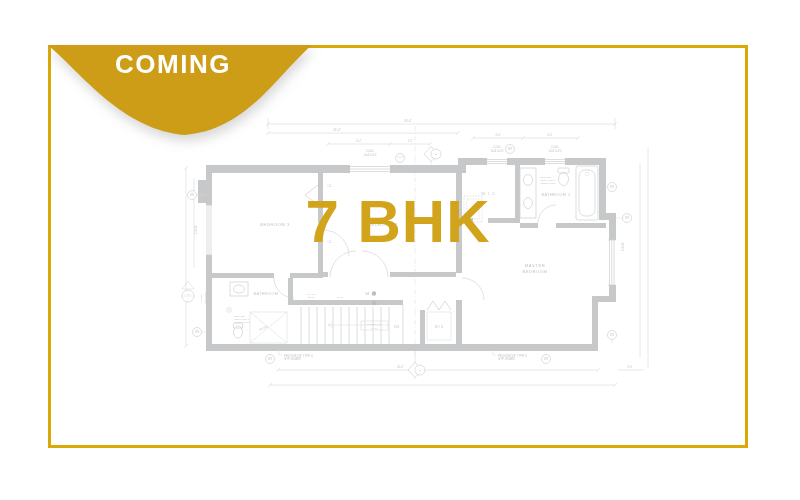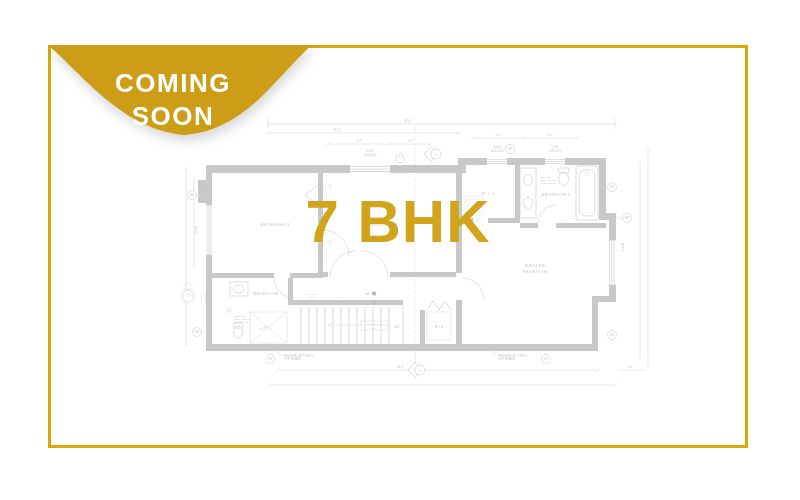--- a/index.html
+++ b/index.html
@@ -31,21 +31,21 @@
   .plan .t22{font-size:2.2px;}
   .plan .as{text-anchor:start;} .plan .ae{text-anchor:end;}
   
   .bhk{position:absolute;left:296px;top:192px;width:204px;text-align:center;
        font-size:60px;font-weight:bold;letter-spacing:1px;color:#D2A41C;line-height:1;}
   
   .badge-svg{position:absolute;left:48px;top:45px;width:268px;height:96px;
              filter:drop-shadow(2px 6px 6px rgba(110,110,110,.28));}
   .badge-text{position:absolute;left:48px;top:45px;width:250px;text-align:center;
               color:#ffffff;font-weight:bold;font-size:26px;letter-spacing:1.5px;
-              padding-top:22px;line-height:33px;}
+              padding-top:3px;line-height:33px;}
 </style>
 </head>
 <body>
 
 <div class="canvas">
 
   <div class="frame"></div>
 
   <svg class="plan" viewBox="0 0 490 292">
 
@@ -304,16 +304,15 @@
     </g>
   </svg>
 
   <div class="bhk">7 BHK</div>
 
   <svg class="badge-svg" viewBox="0 0 268 96">
     <path d="M0,0 L264,0 C229,30 199,85 137,90 C75,85 35,30 0,0 Z" fill="#CE9D17"></path>
   </svg>
   <div class="badge-text">
     <div>COMING</div>
-    <div>SOON</div>
   </div>
 
 </div>
 
 </body></html>

